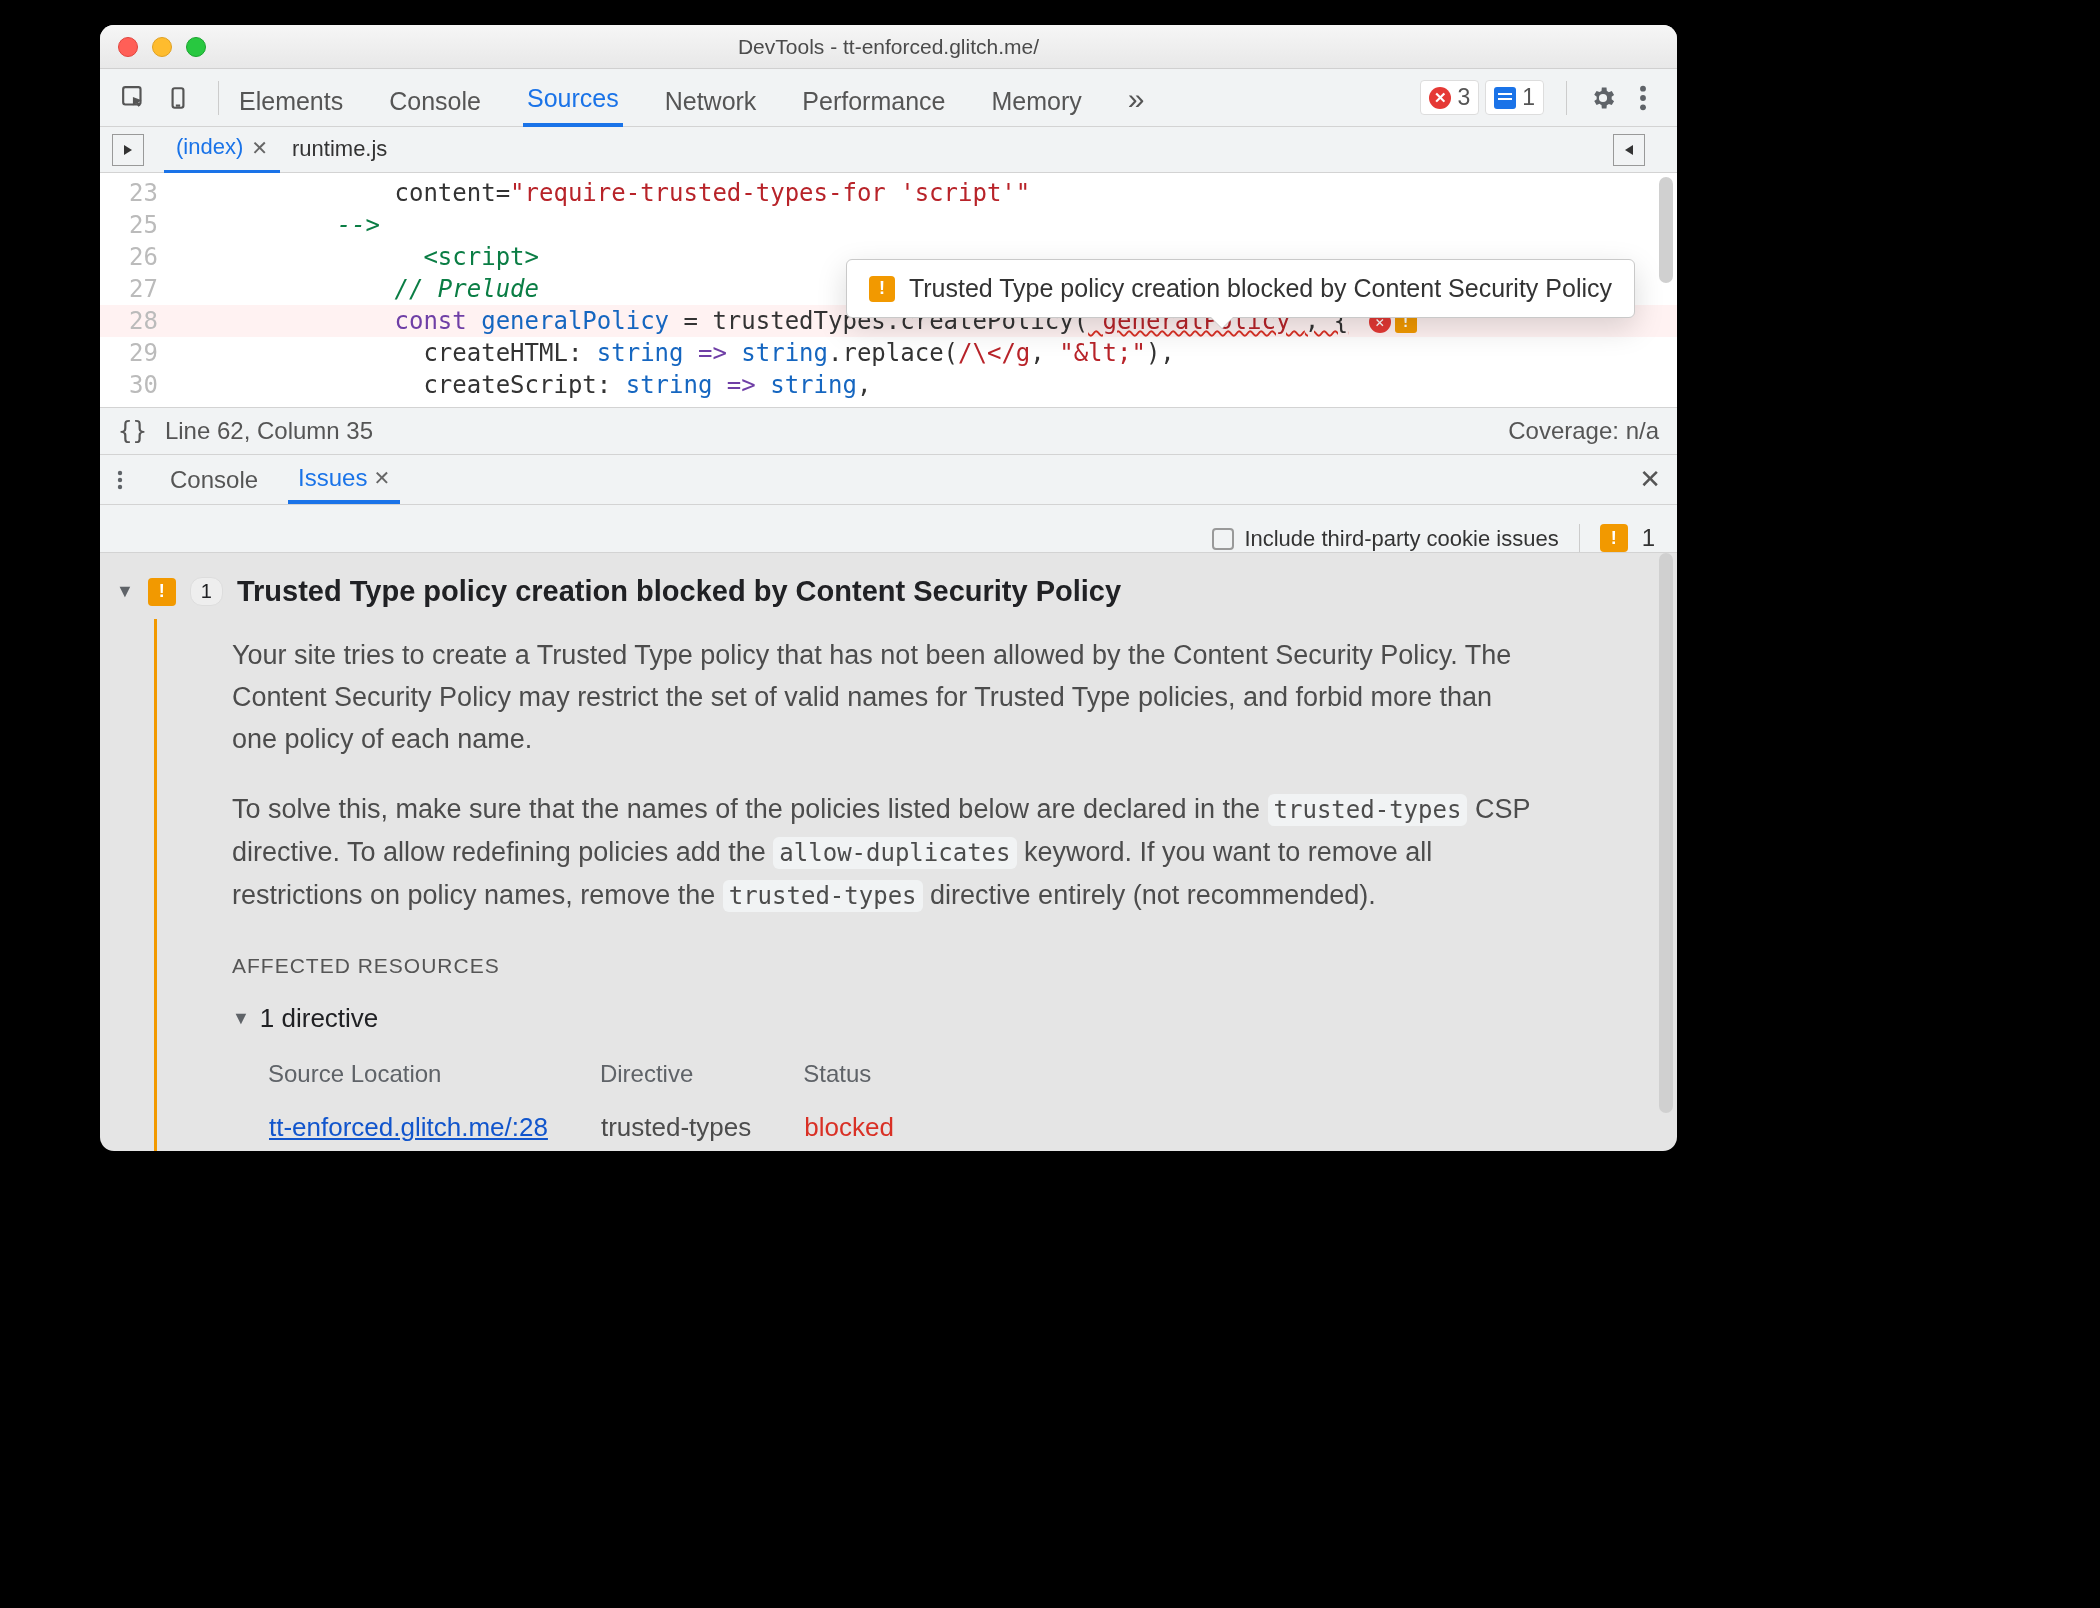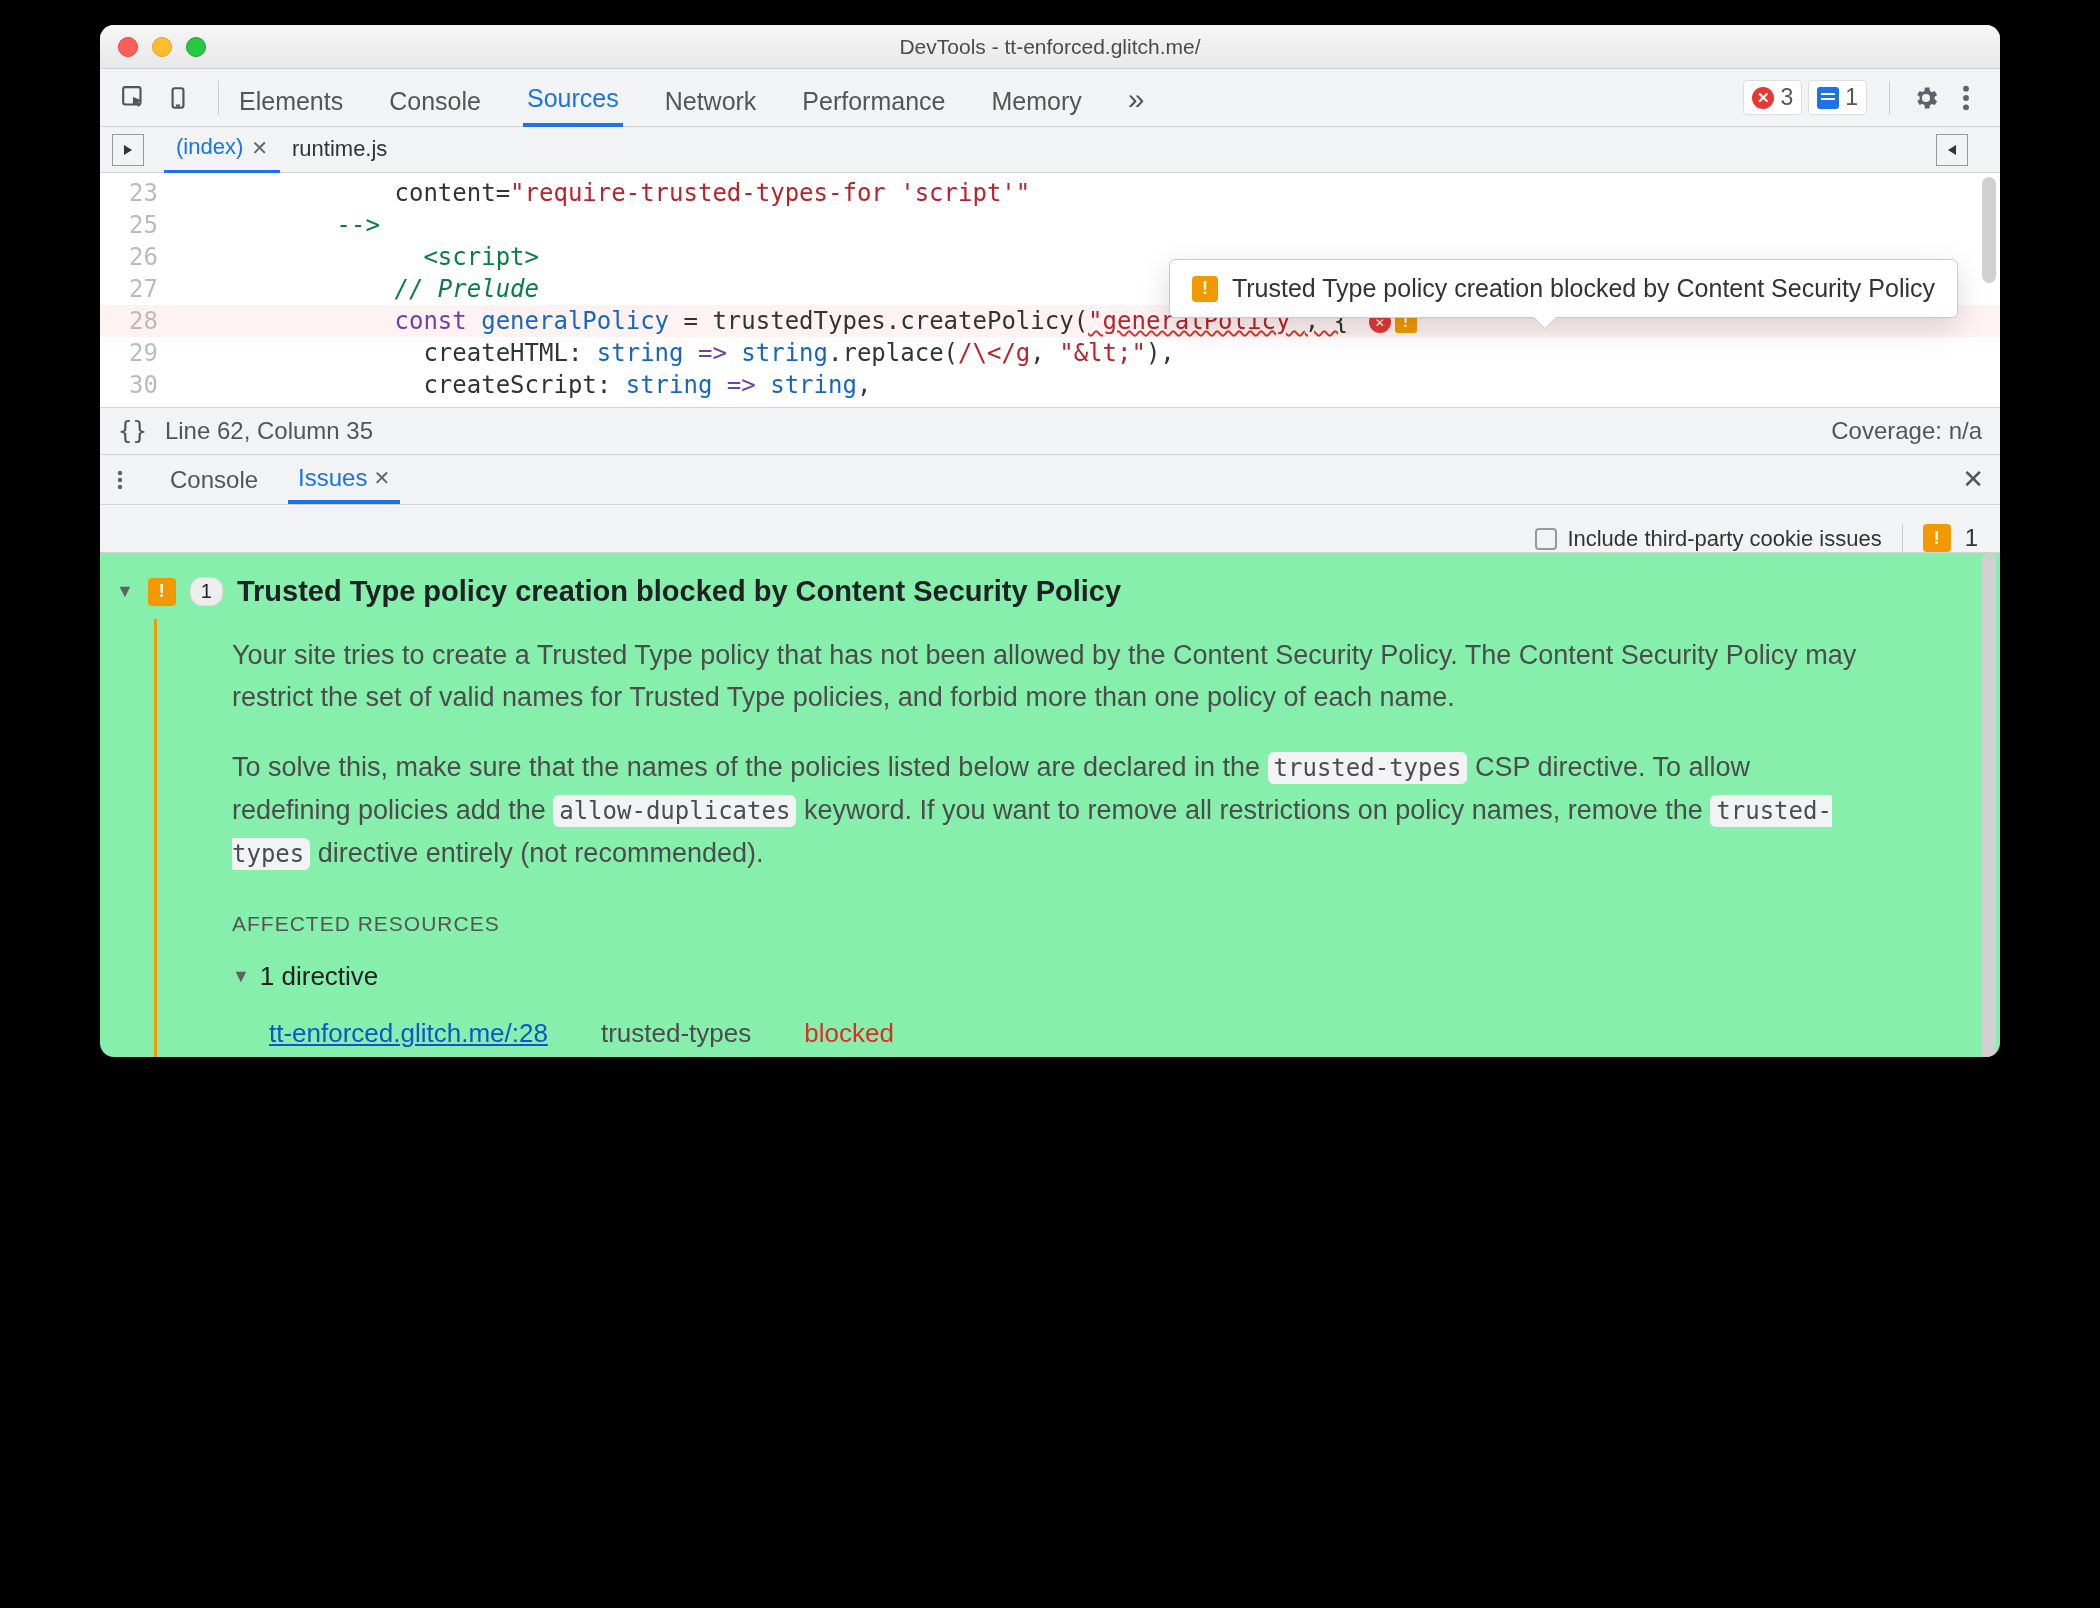--- a/index.html
+++ b/index.html
@@ -10,22 +10,22 @@
     font-size: 16px;
     color: #333;
   }
   .stage {
     width: 2100px; height: 1608px;
     position: relative;
   }
   .window {
     position: absolute;
     left: 100px; top: 25px;
-    width: 1900px;
-    background: #86efac;
+    width: 1577px;
+    background: #e5e5e5;
     border-radius: 14px;
     box-shadow: 0 30px 80px rgba(0,0,0,.4), 0 0 0 1px rgba(0,0,0,.15);
     overflow: hidden;
   }
   
   .titlebar {
     height: 44px;
     background: linear-gradient(#f6f6f6,#e8e8e8);
     border-bottom: 1px solid #d0d0d0;
     display: flex; align-items: center;
@@ -348,20 +348,25 @@
           <span> directive entirely (not recommended).</span>
         </p>
 
         <div class="aff-head">AFFECTED RESOURCES</div>
         <div class="dir-row">
           <span class="tri">▼</span>
           <span>1 directive</span>
         </div>
         <table class="res-table">
           <tbody>
+              <tr>
+            <th>Source Location</th>
+            <th>Directive</th>
+            <th>Status</th>
+          </tr>
           <tr>
             <td><a class="lnk">tt-enforced.glitch.me/:28</a></td>
             <td>trusted-types</td>
             <td class="status-blocked">blocked</td>
           </tr>
         </tbody>
           </table>
       </div>
       <div class="issues-scroll"></div>
     </div>

